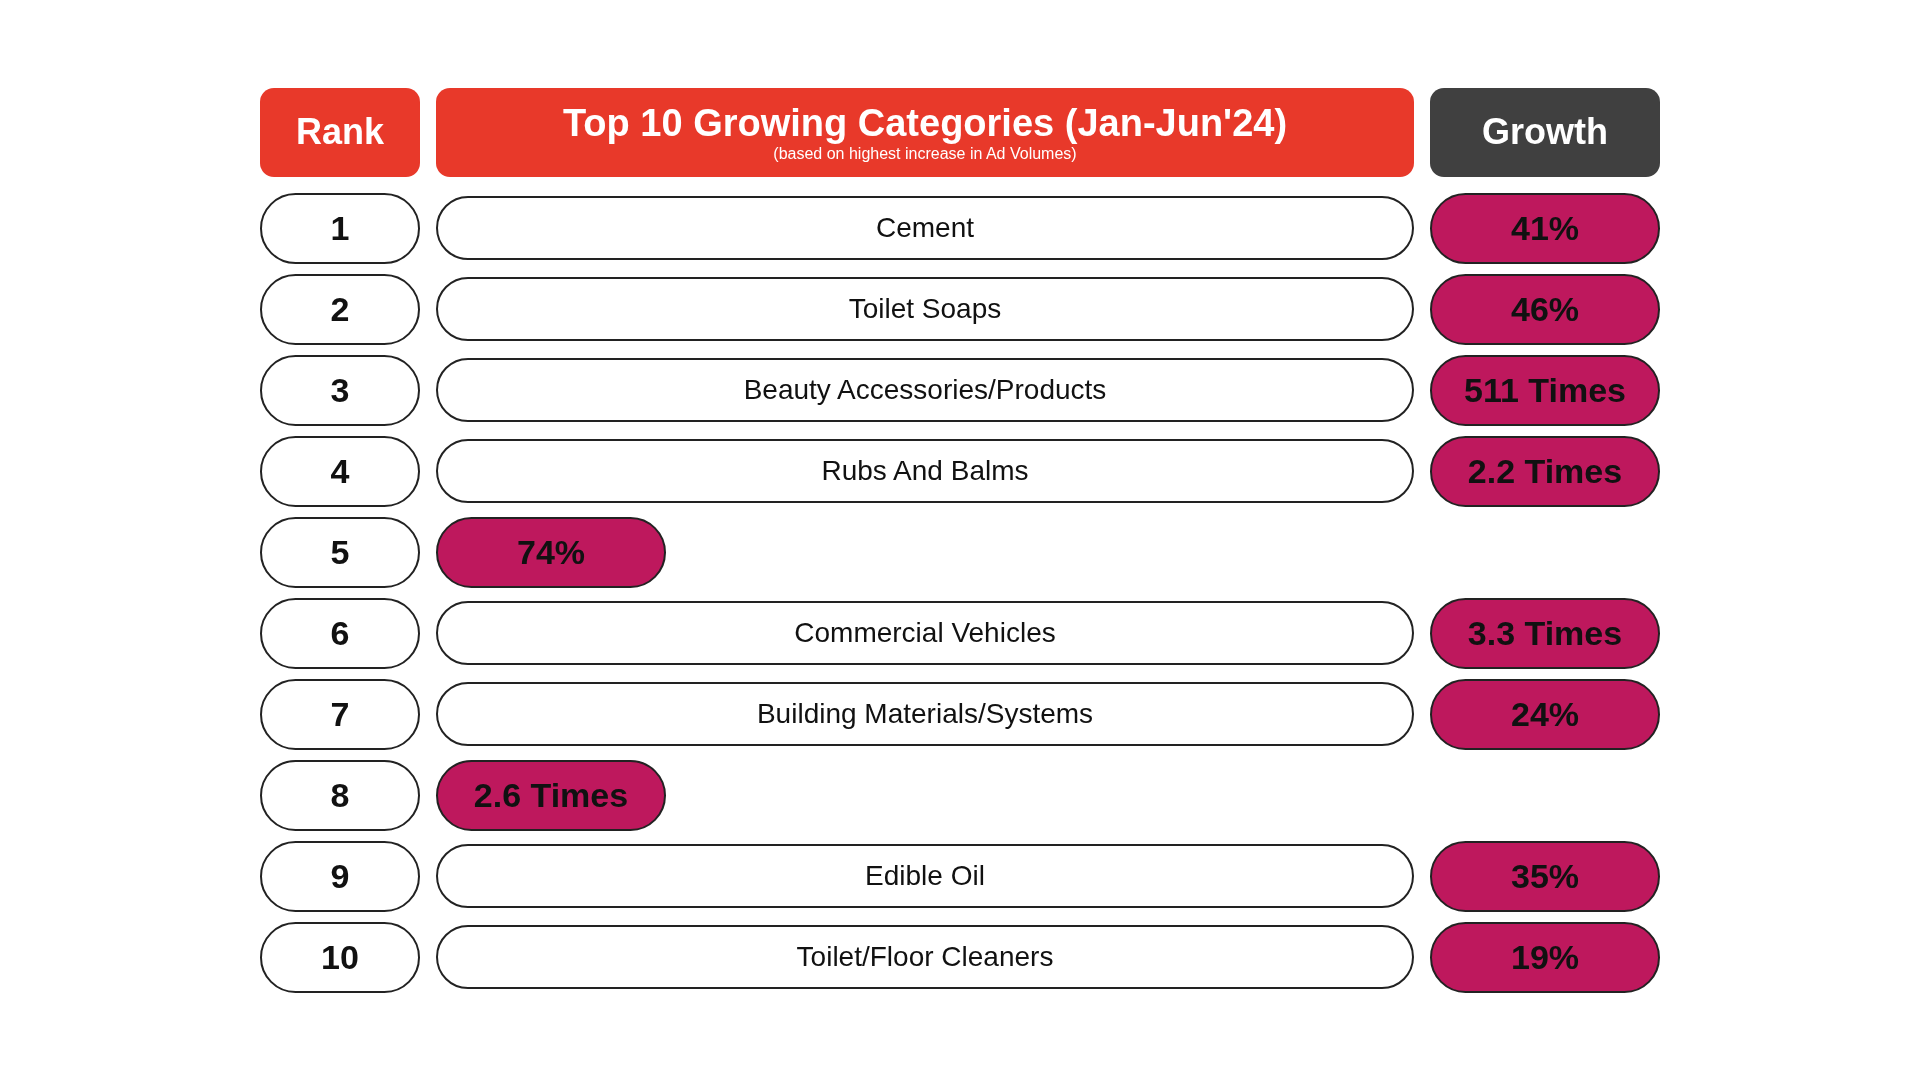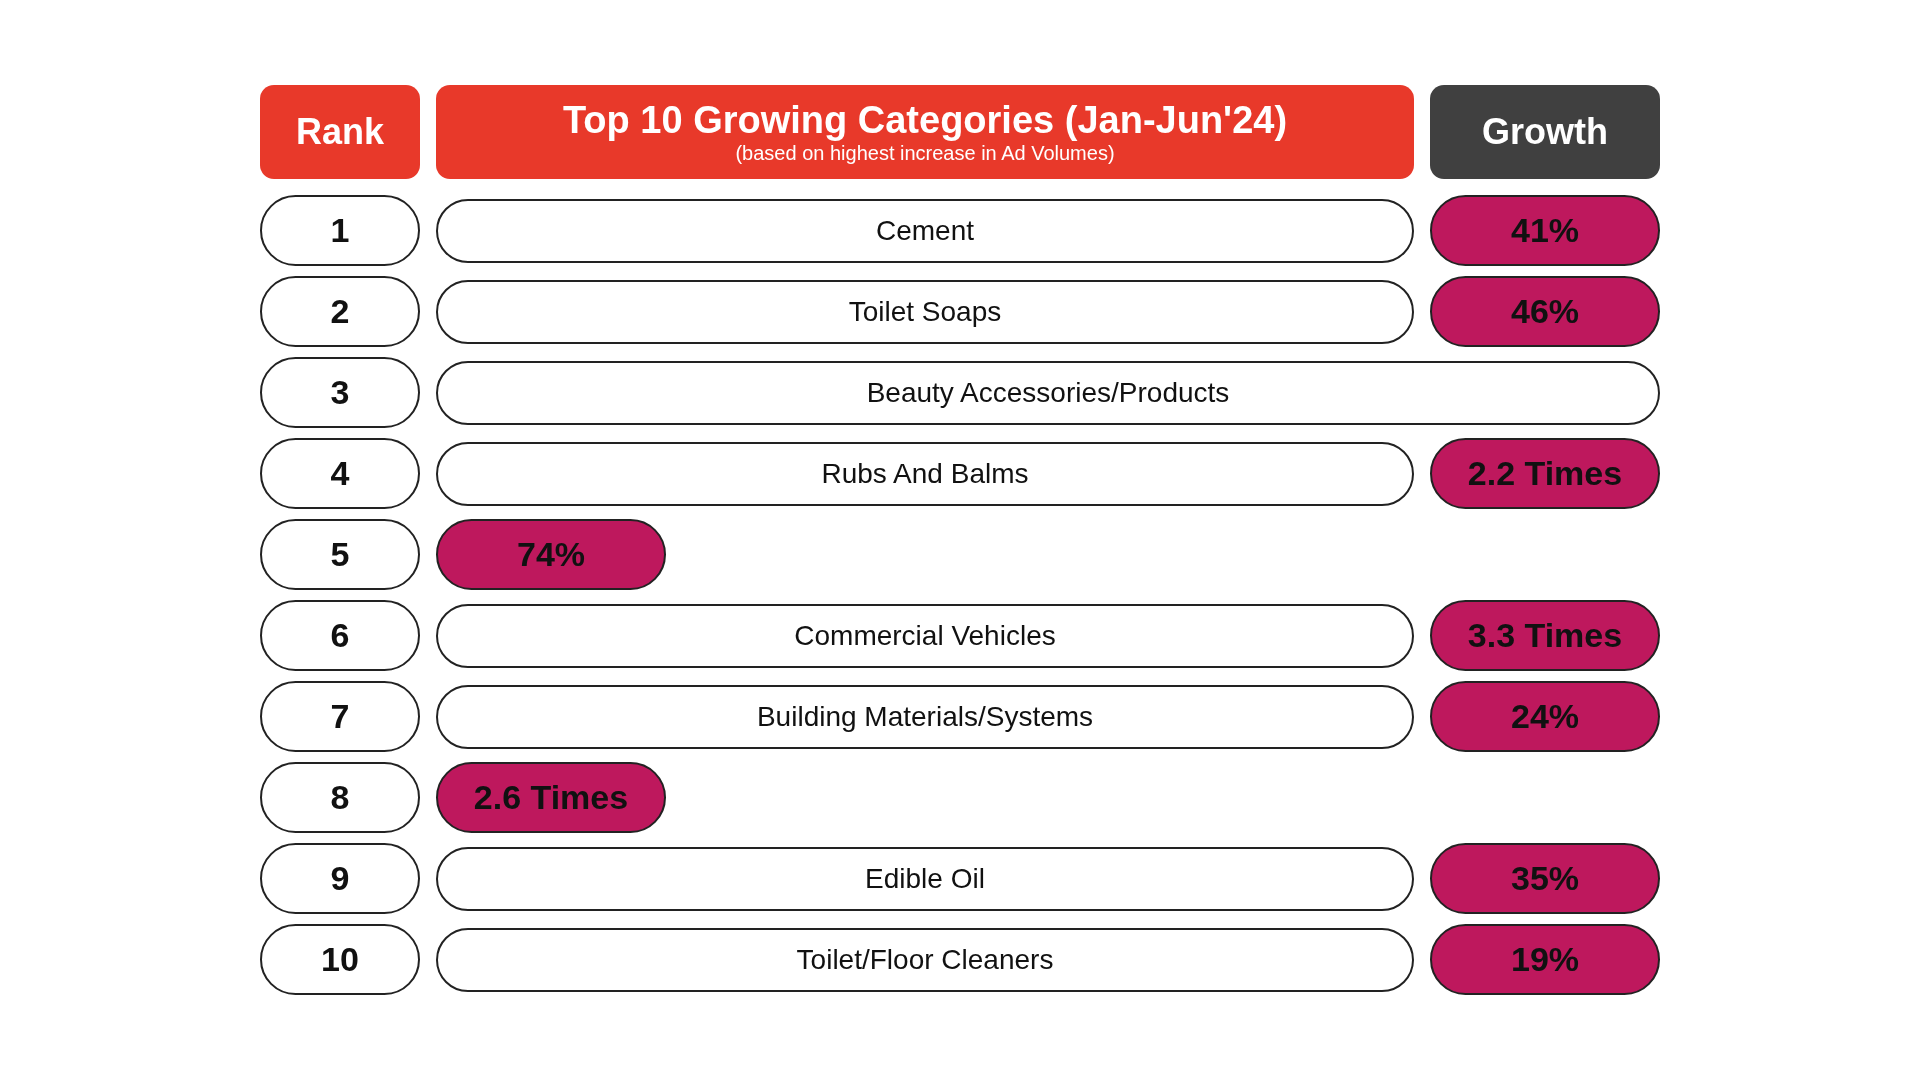--- a/index.html
+++ b/index.html
@@ -61,21 +61,21 @@
 
     .header-title .main-title {
       color: #ffffff;
       font-size: 38px;
       font-weight: 700;
       text-align: center;
     }
 
     .header-title .sub-title {
       color: #ffffff;
-      font-size: 20px;
+      font-size: 16px;
       font-weight: 400;
       text-align: center;
     }
 
     .header-growth {
       min-width: 230px;
       background: #404040;
       border-radius: 14px;
       display: flex;
       align-items: center;
@@ -187,20 +187,23 @@
         <span>46%</span>
       </div>
     </div>
     <div class="data-row">
       <div class="rank-pill">
         <span>3</span>
       </div>
       <div class="category-pill">
         <span>Beauty Accessories/Products</span>
       </div>
+      <div class="growth-pill">
+        <span>511 Times</span>
+      </div>
     </div>
     <div class="data-row">
       <div class="rank-pill">
         <span>4</span>
       </div>
       <div class="category-pill">
         <span>Rubs And Balms</span>
       </div>
       <div class="growth-pill">
         <span>2.2 Times</span>

